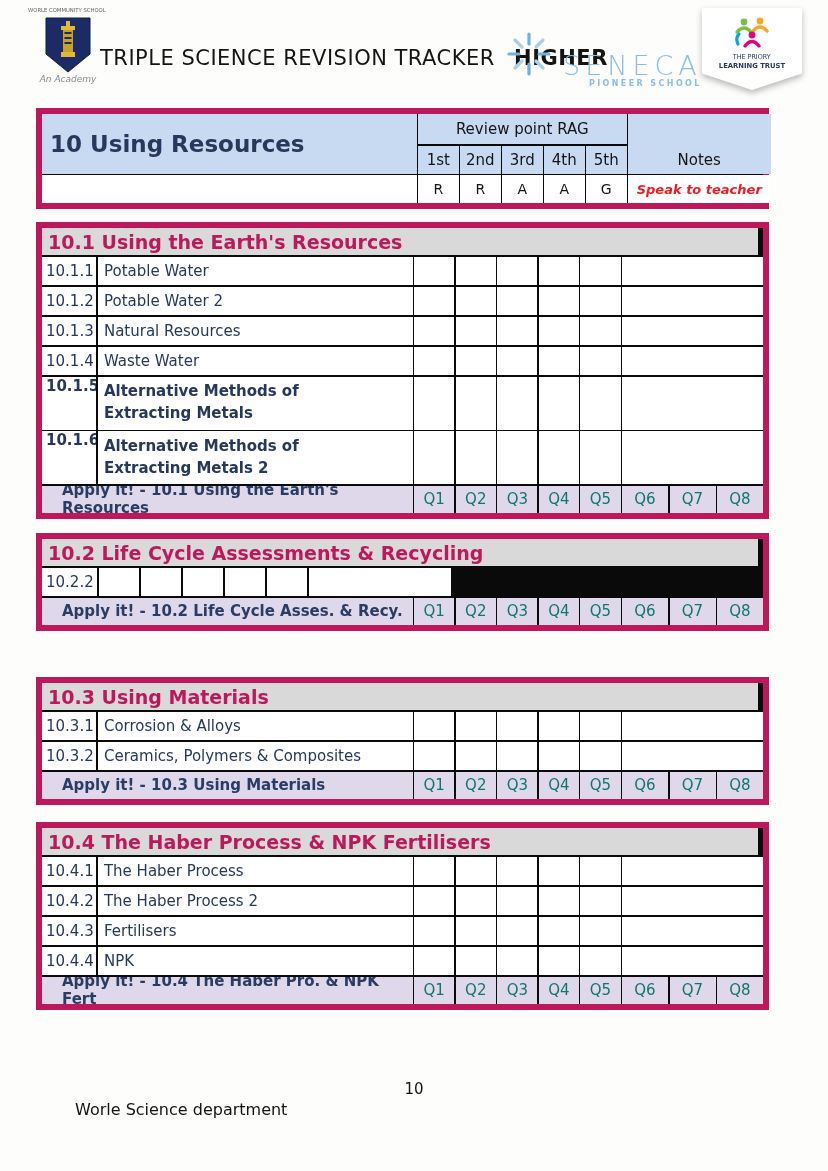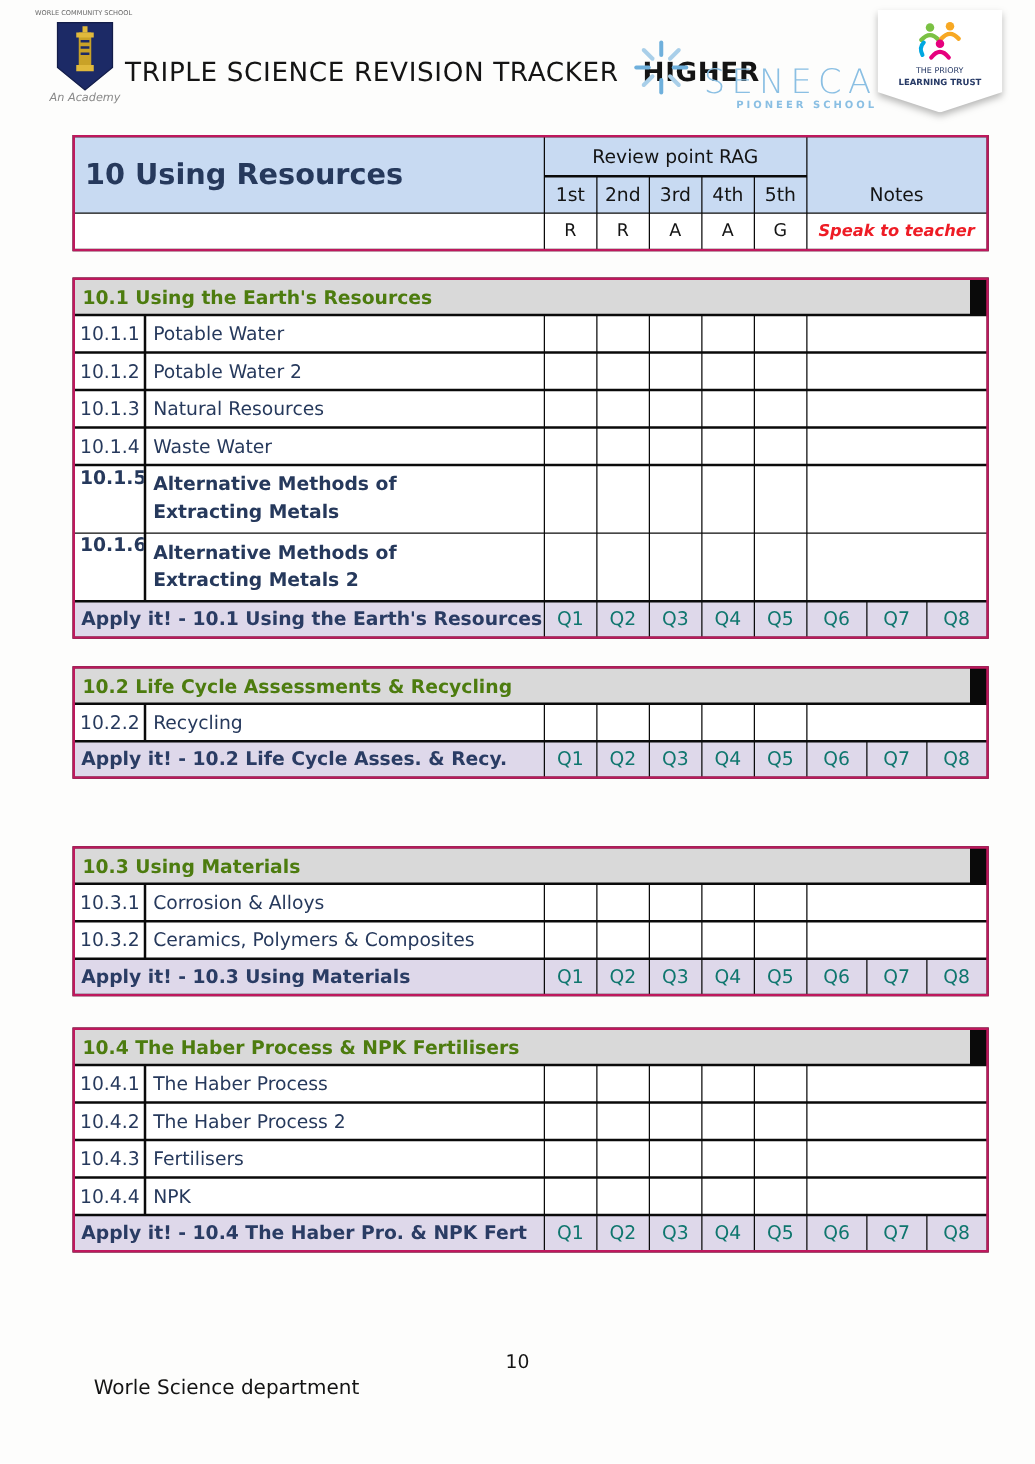--- a/index.html
+++ b/index.html
@@ -20,48 +20,48 @@
   .seneca-text { margin-left:10px; }
   .seneca-name { font-size:27px; font-weight:300; letter-spacing:5px; color:#8abfe3;margin-top:30px; }
   .seneca-sub { font-size:8px; font-weight:700; letter-spacing:2.4px; color:#8abfe3; text-align:right; margin-top:-2px; }
 
   .priory { position:absolute; left:702px; top:8px; filter:drop-shadow(0 3px 3px rgba(0,0,0,.28)); }
   .priory-banner { width:100px; height:82px; background:#fff; clip-path:polygon(0 0,100% 0,100% 80%,50% 100%,0 80%); display:flex; flex-direction:column; align-items:center; padding-top:6px; }
   .priory-line1 { font-size:8px; color:#273a66; transform:scale(.8); }
   .priory-line2 { font-size:8px; font-weight:700; color:#273a66; transform:scale(.85); }
 
   
-  .tbl { position:absolute; left:58px; width:733px; border:2px solid #be185d; background:#0a0a0a; }
+  .tbl { position:absolute; left:36px; width:733px; border:6px solid #be185d; background:#0a0a0a; }
   .trow { display:flex; column-gap:1.5px; margin-bottom:1.5px; }
   .trow:last-child { margin-bottom:0; }
   .cell { background:#fff; display:flex; align-items:center; overflow:hidden; }
 
   .main-grid { display:grid; gap:1.5px;
     grid-template-columns:55px 318px repeat(5,40.5px) repeat(3,46.5px);
     grid-template-rows:30px 28px 28px; }
   .blue { background:#c8daf2; }
   .unit-title { grid-column:1/3; grid-row:1/3; font-size:23px; font-weight:700; color:#26395c; padding-left:8px; }
   .rag-hdr { grid-column:3/8; grid-row:1; justify-content:center; font-size:15px; color:#141414; }
   .notes-lbl { grid-column:8/11; grid-row:1/3; justify-content:center; align-items:flex-end; padding-bottom:5px; font-size:15px; color:#141414; }
   .colhdr { justify-content:center; font-size:15px; color:#141414; }
   .ex-letter { justify-content:center; font-size:14px; color:#141414; }
   .ex-note { grid-column:8/11; justify-content:center; font-size:13px; font-style:italic; font-weight:700; color:#ee1c25; }
   .ex-empty { grid-column:1/3; }
 
-  .sec-hdr-cell { width:715.5px; height:27px; background:#d9d9d9; font-size:15px; font-weight:700; color:#4d7c0f; padding-left:6px; }
+  .sec-hdr-cell { width:715.5px; height:27px; background:#d9d9d9; font-size:19px; font-weight:700; color:#be185d; padding-left:6px; }
   .num-cell { width:55px; font-size:15px; color:#26395c; padding-left:4px; }
   .topic-cell { width:318px; font-size:15px; color:#26395c; padding-left:6px; }
   .rag-cell { width:40.5px; }
   .note-cell { width:142.5px; }
   .row-std .cell { height:28.5px; }
   .row-tall .cell { height:53px;font-weight:bold; }
   .row-tall .num-cell { align-items:flex-start; padding-bottom:3px; }
   .row-tall .topic-cell span { display:block; width:255px; line-height:1.45; }
   .apply-row .cell { height:27px; background:#ded8ea; }
-  .apply-label { width:374.5px; font-size:15px; font-weight:700; color:#2a3c64; padding-left:5px; }
+  .apply-label { width:374.5px; font-size:15px; font-weight:700; color:#2a3c64; padding-left:20px; }
   .q-cell { justify-content:center; font-size:15px; color:#0f766e; }
   .q-cell.qn { width:46.5px; }
 
   
   .page-num { position:absolute; left:0; right:0; top:1080px; text-align:center; font-size:15px; color:#141414; }
   .dept { position:absolute; left:75px; top:1100px; font-size:16px; color:#141414; }
 </style>
 </head>
 <body>
 
@@ -291,23 +291,20 @@
       <div class="tbl" style="top: 533px;">
         <div class="trow">
           <div class="cell sec-hdr-cell">
             <span>10.2 Life Cycle Assessments &amp; Recycling</span>
           </div>
         </div>
         <div class="trow row-std">
           <div class="cell num-cell">
             <span>10.2.2</span>
           </div>
-          <div class="cell topic-cell">
-            <span>Recycling</span>
-          </div>
           <div class="cell rag-cell"></div>
           <div class="cell rag-cell"></div>
           <div class="cell rag-cell"></div>
           <div class="cell rag-cell"></div>
           <div class="cell rag-cell"></div>
           <div class="cell note-cell"></div>
         </div>
         <div class="trow apply-row">
           <div class="cell apply-label">
             <span>Apply it! - 10.2 Life Cycle Asses. &amp; Recy.</span>

